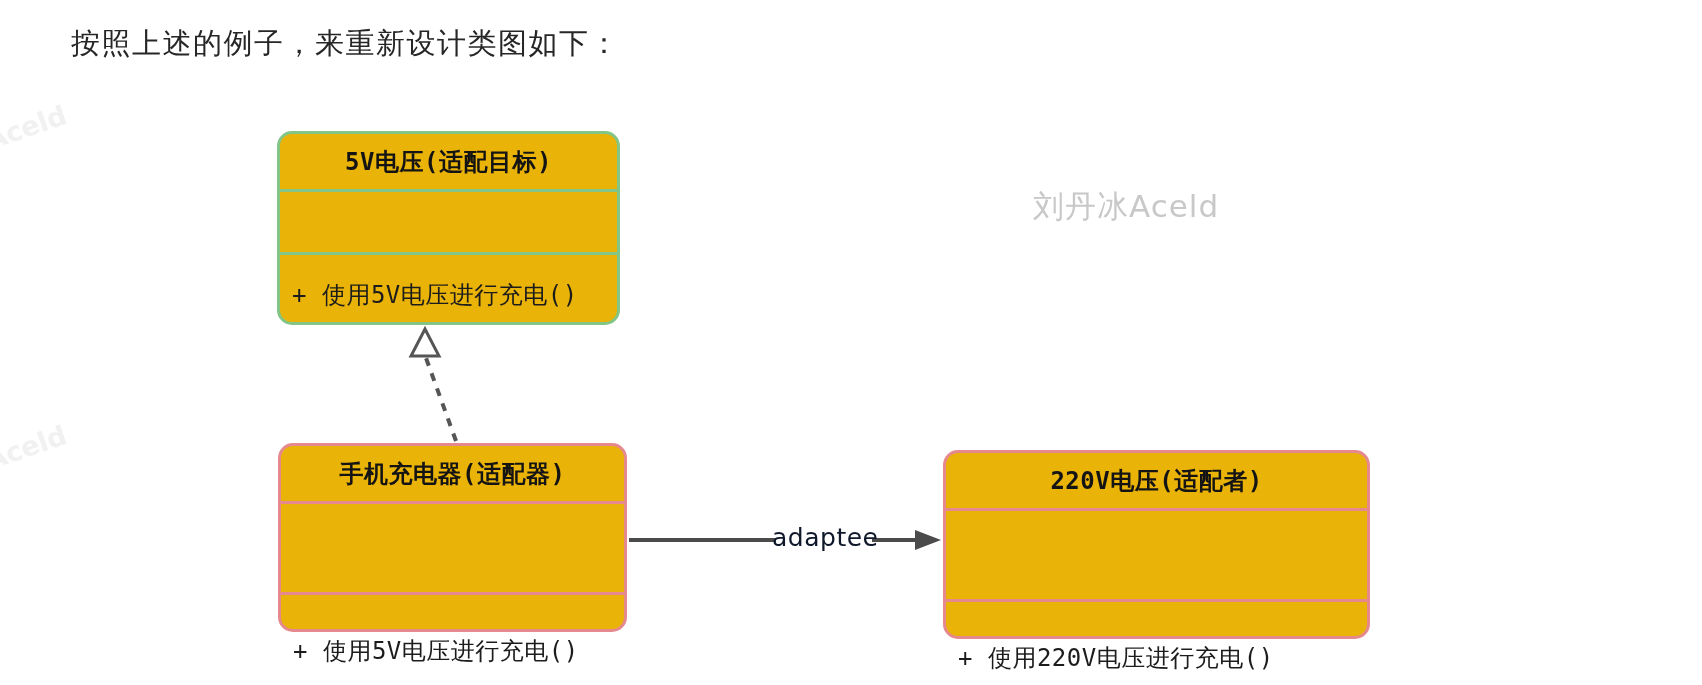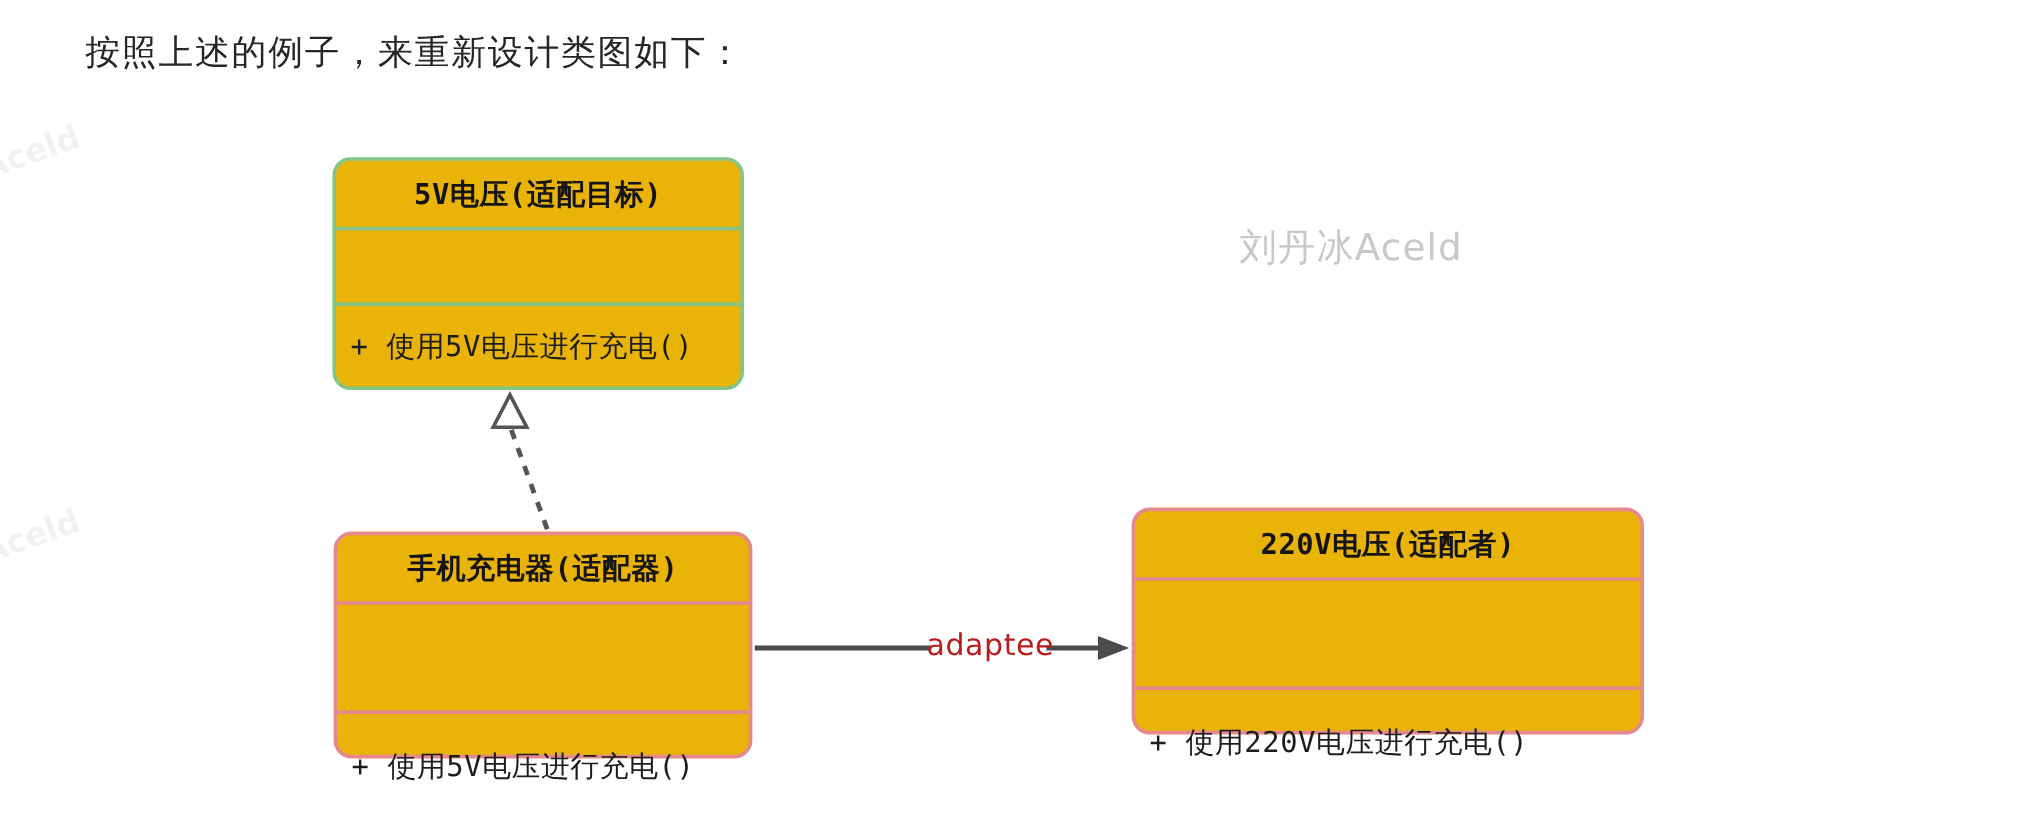--- a/index.html
+++ b/index.html
@@ -31,31 +31,31 @@
   .uml-class.green, .uml-class.green .sec { border-color:#82c586; }
   .uml-class.pink,  .uml-class.pink  .sec { border-color:#e5898f;gap:28px; }
   .sec { box-sizing:border-box; }
   .sec.title {
     flex:0 0 58px; display:flex; align-items:center; justify-content:center;
     font-size:24px; font-weight:bold; color:#141414; border-bottom:3px solid;
     letter-spacing:0.5px;
   }
   .sec.attrs { flex:0 0 63px; border-bottom:3px solid; }
   .sec.methods {
-    flex:1 1 auto; display:flex; align-items:center; padding:0 10px 0 12px;
+    flex:1 1 auto; display:flex; align-items:center; padding:12px 10px 0 12px;
     font-size:24px; color:#1c1c1c; white-space:nowrap; letter-spacing:0.5px;
   }
   .box-target  { left:277px; top:131px; width:343px; height:194px; }
   .box-adapter { left:278px; top:443px; width:349px; height:189px; }
-  .box-adaptee { left:943px; top:423px; width:427px; height:189px; }
+  .box-adaptee { left:943px; top:450px; width:427px; height:189px; }
   
   svg.connectors { position:absolute; left:0; top:0; pointer-events:none; }
   .edge-label {
     position:absolute; left:772px; top:523px; width:100px; text-align:center;
-    font-size:25px; color:#b91c1c; letter-spacing:0.5px;
+    font-size:25px; color:#0f172a; letter-spacing:0.5px;
   }
 </style>
 </head>
 <body>
 
 <div class="canvas">
 
   <div class="heading">按照上述的例子，来重新设计类图如下：</div>
 
   <div class="wm-main">刘丹冰Aceld</div>

